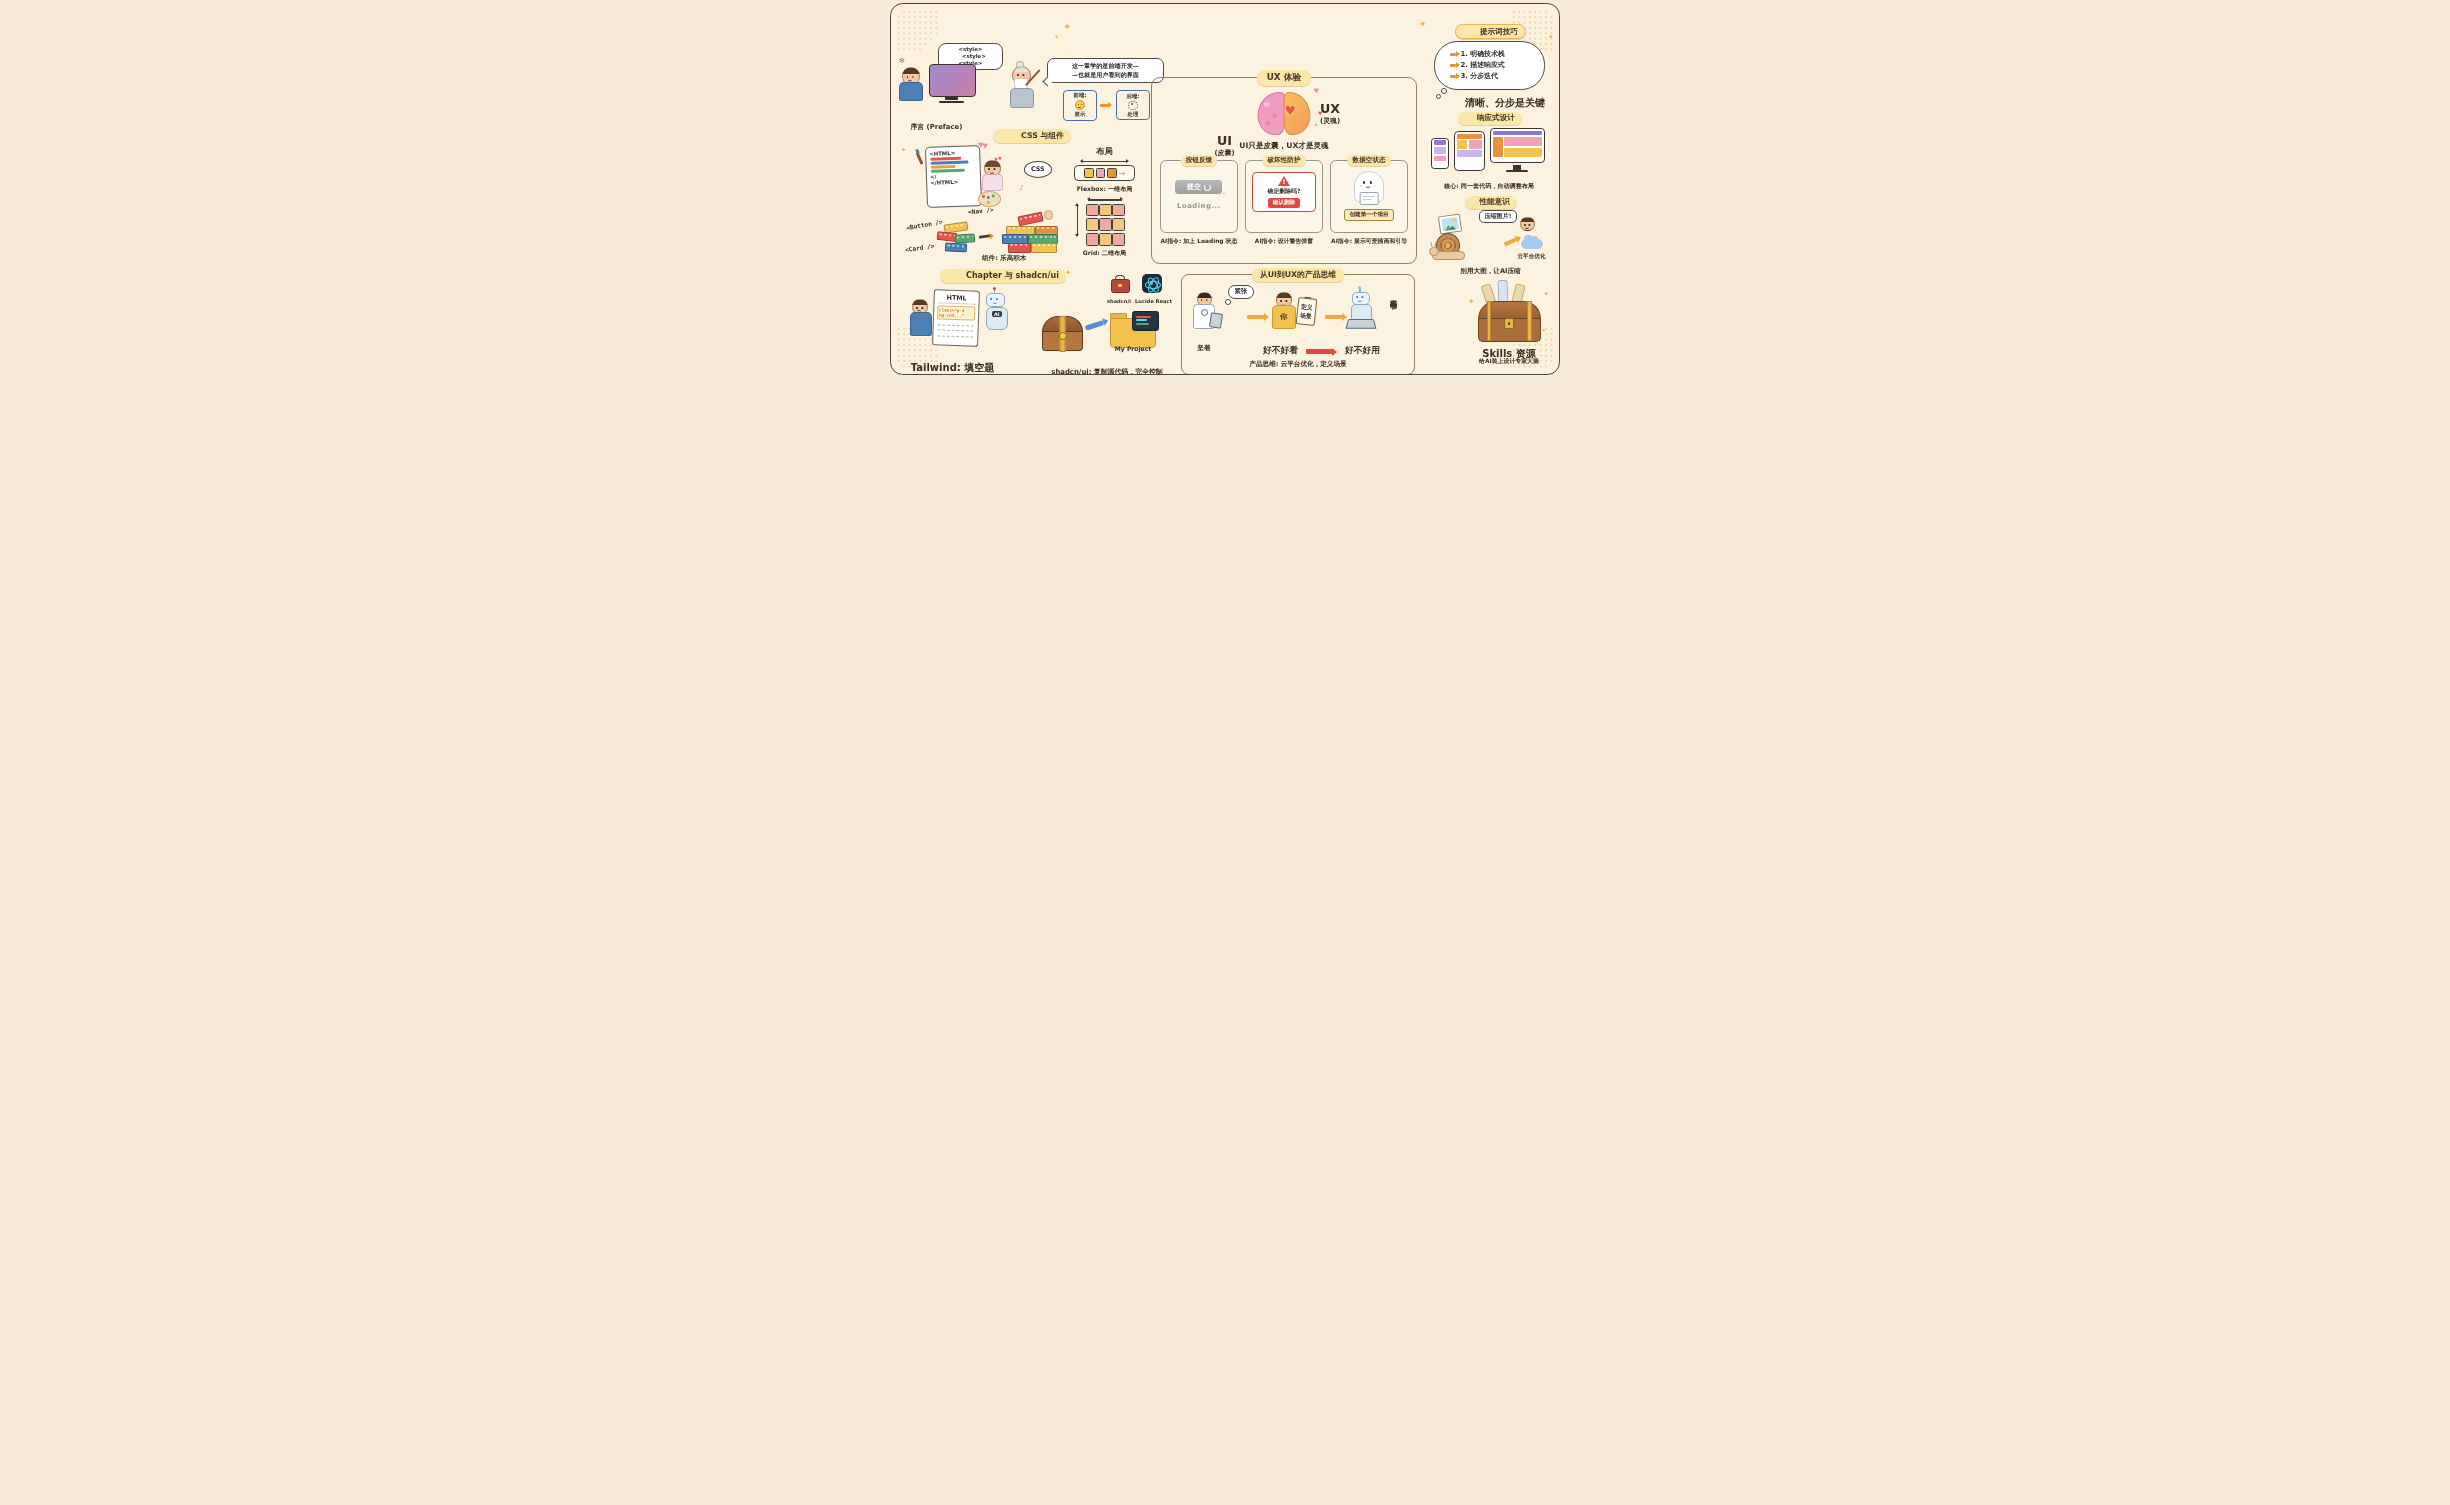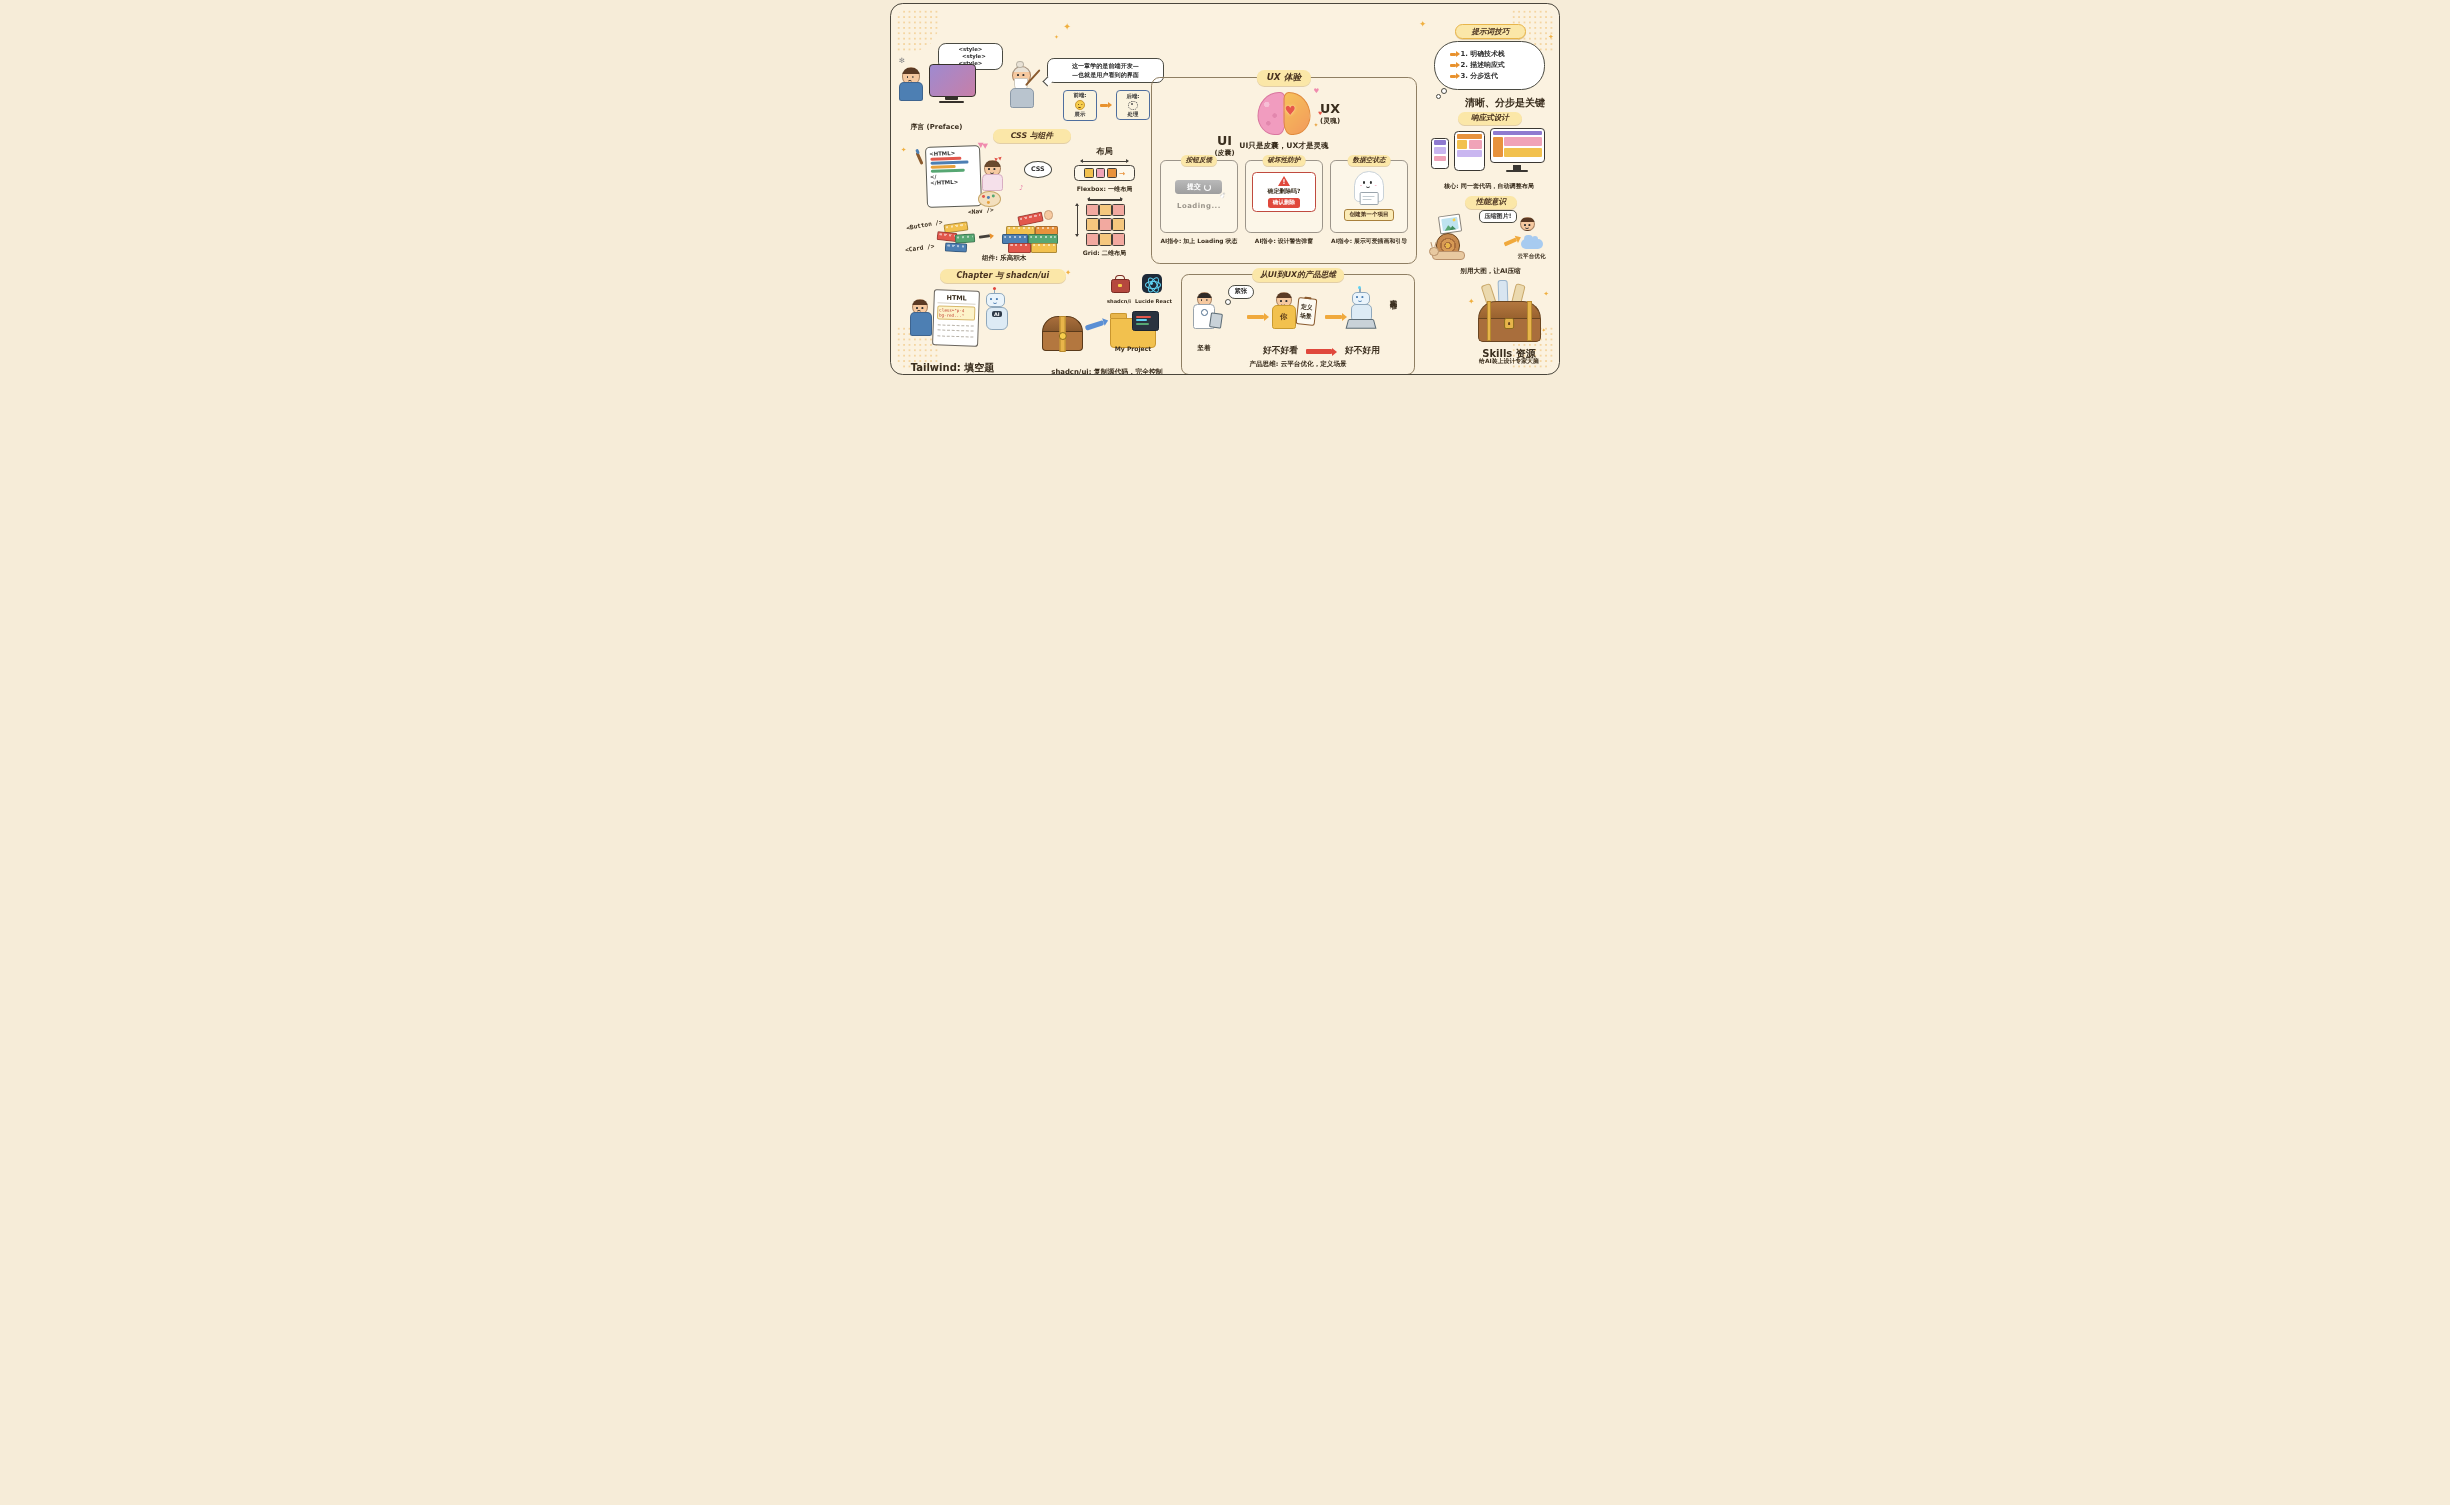--- a/index.html
+++ b/index.html
@@ -1,21 +1,21 @@
 <!DOCTYPE html>
 <html style="font-size:7.8px"><head>
 <meta charset="utf-8">
 <style>
   html,body{margin:0;padding:0;background:#F6ECD8;}
   #canvas{position:relative;width:668px;height:370px;margin:2.9px auto;background:#FBF2E0;
     border:1.5px solid #4A463C;border-radius:12.7px;overflow:hidden;
     font-family:"DejaVu Sans",sans-serif;color:#3A2E1E;}
   .abs{position:absolute;}
   .badge{position:absolute;background:#FBE7A8;border-radius:7.4px;padding:1.5px 6.9px;font-weight:900;
-    color:#4A3320;text-align:center;white-space:nowrap;box-shadow:0 1px 0 rgba(180,140,60,.35);font-style:italic;}
+    color:#4A3320;text-align:right;white-space:nowrap;box-shadow:0 1px 0 rgba(180,140,60,.35);}
   .cap{position:absolute;font-weight:900;color:#3A2E1E;text-align:center;}
   .panel{position:absolute;border:1.7px solid #8F7F63;border-radius:8.8px;}
   .bubble{position:absolute;background:#fff;border:1.2px solid #4a4a42;border-radius:6.9px;
     font-weight:800;color:#2f2f2f;}
   .sparkle{position:absolute;color:#F0B040;font-weight:900;}
   .dots{position:absolute;width:43px;height:43px;opacity:.55;
     background-image:radial-gradient(circle,#EFBE6E 0.8px,transparent 1.1px);background-size:5.4px 5.4px;}
   
   .head{position:absolute;border-radius:50%;background:linear-gradient(#5b3a24 0 36%,#F6C9A0 36%);
     border:1px solid rgba(90,60,35,.5);}

